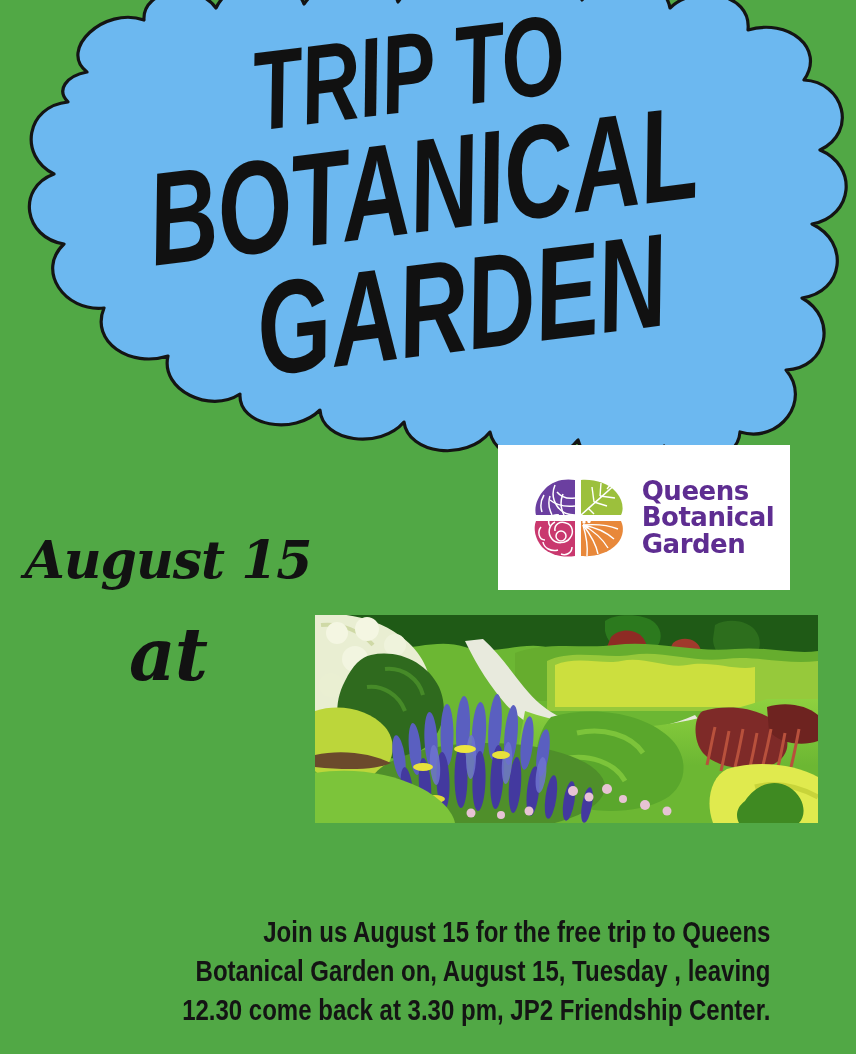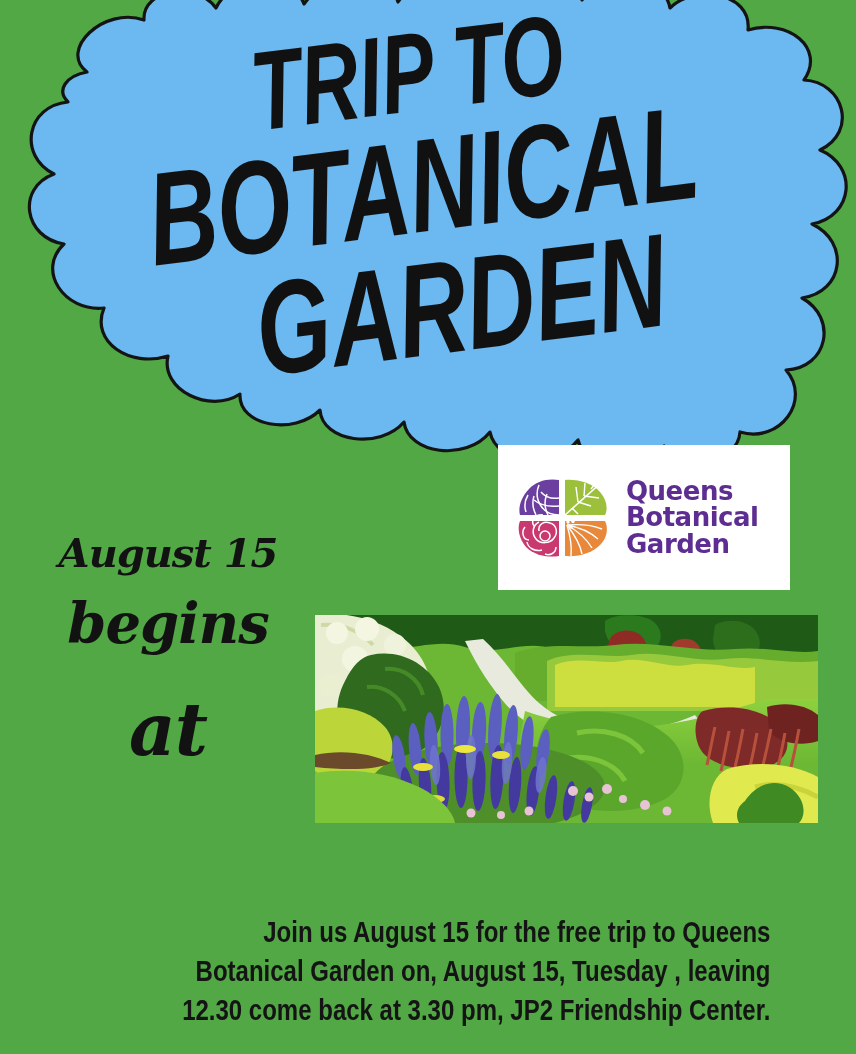--- a/index.html
+++ b/index.html
@@ -59,21 +59,21 @@
   
   #logo-card {
     position: absolute;
     left: 498px;
     top: 445px;
     width: 292px;
     height: 145px;
     background: #ffffff;
     display: flex;
     align-items: center;
-    justify-content: flex-start;
+    justify-content: center;
     padding-left: 14px;
     box-sizing: border-box;
   }
   #logo-mark { width: 100px; height: 100px; flex: 0 0 auto; }
   #logo-wordmark {
     margin-left: 14px;
     color: #5e2d91;
     font-family: "DejaVu Sans", sans-serif;
     font-weight: 700;
     font-size: 26px;
@@ -100,21 +100,21 @@
     top: 527px;
     width: 300px;
     text-align: center;
     color: #121212;
     font-family: "DejaVu Serif", "Liberation Serif", serif;
     font-weight: 700;
     font-style: italic;
     pointer-events: none;
   }
   .script-line { display: block; white-space: nowrap; }
-  #script-1 { font-size: 40px; line-height: 1.28; letter-spacing: -1px; }
+  #script-1 { font-size: 52px; line-height: 1.28; letter-spacing: -1px; }
   #script-2 { font-size: 56px; line-height: 1.62; letter-spacing: -1px; }
   #script-3 { font-size: 72px; line-height: 1.70; letter-spacing: -1px; }
   #script-4 { font-size: 56px; line-height: 1.66; letter-spacing: -1px; }
 
   
   #footer-text {
     position: absolute;
     left: 0px;
     top: 912px;
     width: 856px;
@@ -350,21 +350,20 @@
       </g>
 
       <path d="M0 158 C36 152 76 158 104 172 C128 184 138 198 140 208 H0 Z" fill="#7cc43a"></path>
 
       <path d="M0 140 C26 134 56 138 76 148 C64 154 36 156 0 152 Z" fill="#6b4a2c"></path>
     </svg>
   </div>
 
   <div id="script-block">
     <span class="script-line" id="script-1">August 15</span>
-    <span class="script-line" id="script-2">begins</span>
     <span class="script-line" id="script-3">at</span>
   </div>
 
   <div id="footer-text">
     <span class="footer-line">Join us August 15 for the free trip to Queens</span>
     <span class="footer-line">Botanical Garden on, August 15, Tuesday , leaving</span>
     <span class="footer-line">12.30 come back at 3.30 pm, JP2 Friendship Center.</span>
   </div>
 
 </div>

